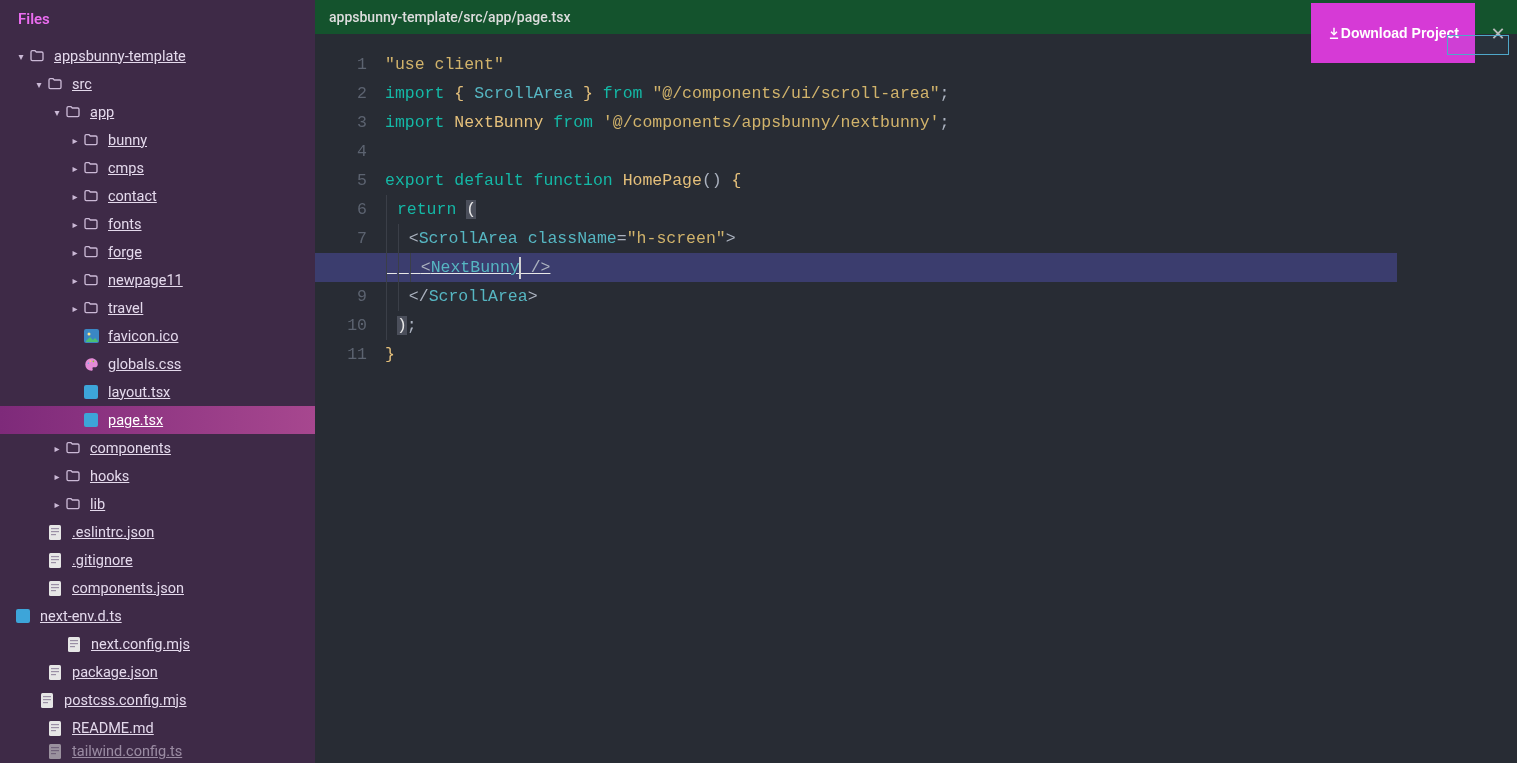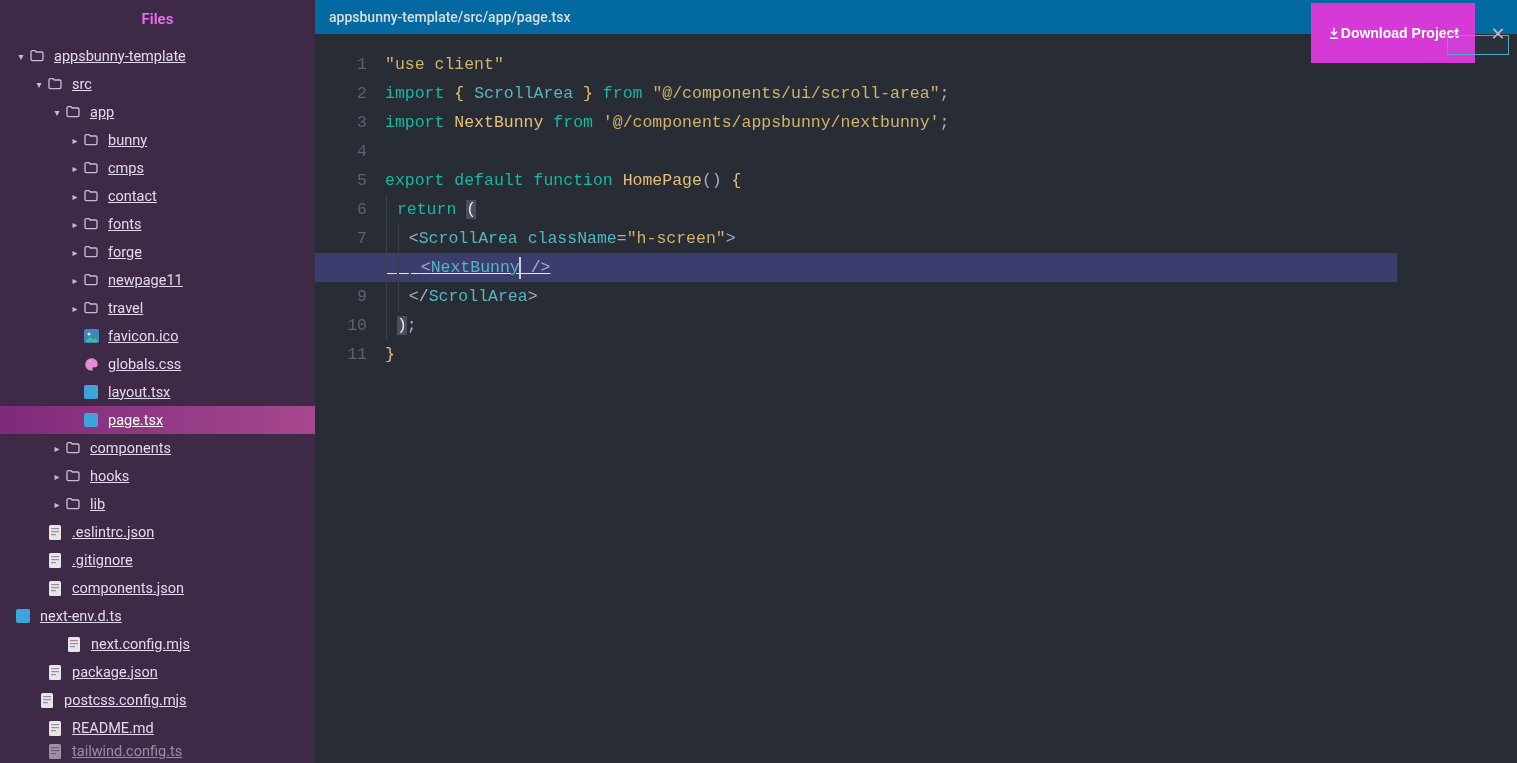--- a/index.html
+++ b/index.html
@@ -14,21 +14,20 @@
 }
 
 
 .sidebar {
   width: 315px;
   background: #3e2a47;
   display: flex;
   flex-direction: column;
   overflow-y: auto;
   position: relative;
-  text-align: center;
 }
 .sidebar-header {
   padding: 10px 18px;
   font-size: 15px;
   font-weight: 600;
   color: #eb6df0;
 }
 .tree {
   padding: 4px 0 10px 0;
   font-size: 14.5px;
@@ -65,21 +64,21 @@
 
 .main {
   flex: 1;
   display: flex;
   flex-direction: column;
   background: #1a0f24;
   position: relative;
 }
 .topbar {
   height: 34px;
-  background: #0369a1;
+  background: #14532d;
   display: flex;
   align-items: center;
   padding: 0 14px;
   font-size: 14px;
   color: #ddd;
   position: relative;
 }
 .topbar .path { font-weight: 500; }
 .topbar-right {
   position: absolute;

